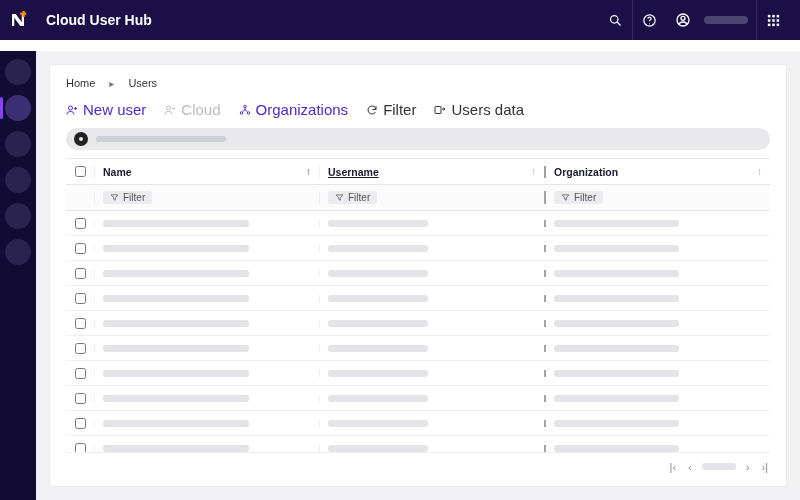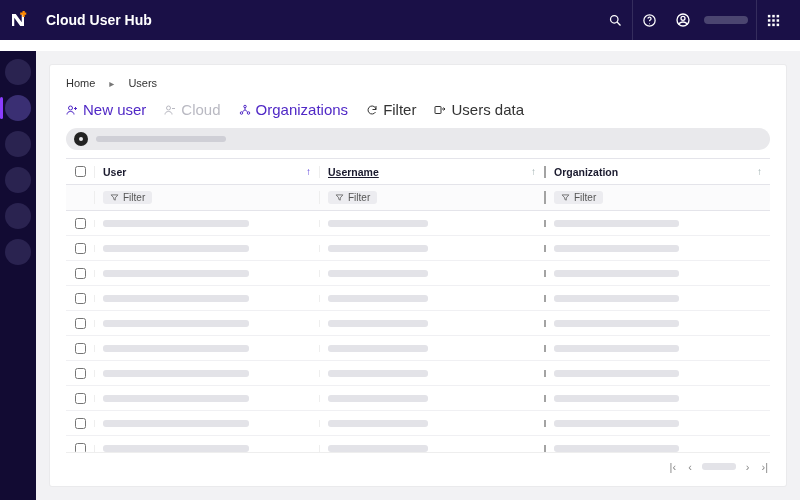--- a/index.html
+++ b/index.html
@@ -190,21 +190,21 @@
           <span class="sicon"></span>
           <span class="search-skel"></span>
         </div>
 
         <div class="table-wrap">
           <div class="thead">
             <div class="col-chk">
                 <input type="checkbox" style="">
               </div>
             <div class="col-name">
-              <span>User</span>
+              <span>Name</span>
               <span class="sorter active">↑</span>
             </div>
             <div class="col-user">
               <span>Username</span>
               <span class="sorter">↑</span>
             </div>
             <div class="col-org">
               <span>Organization</span>
               <span class="sorter">↑</span>
             </div>

